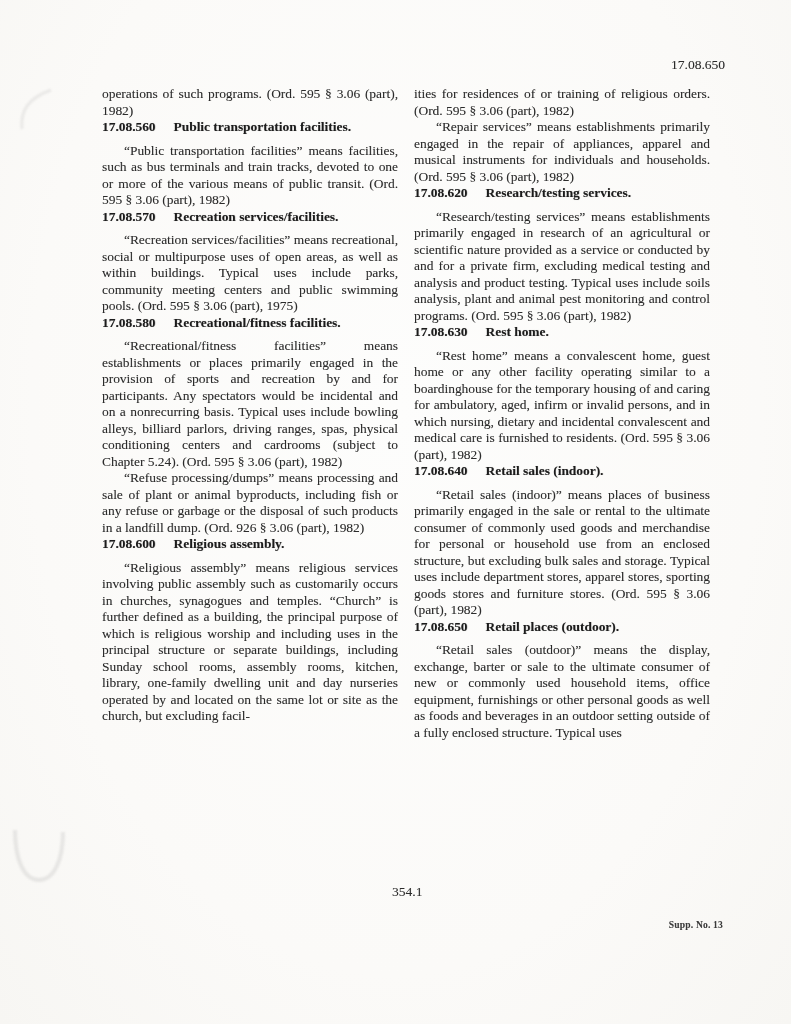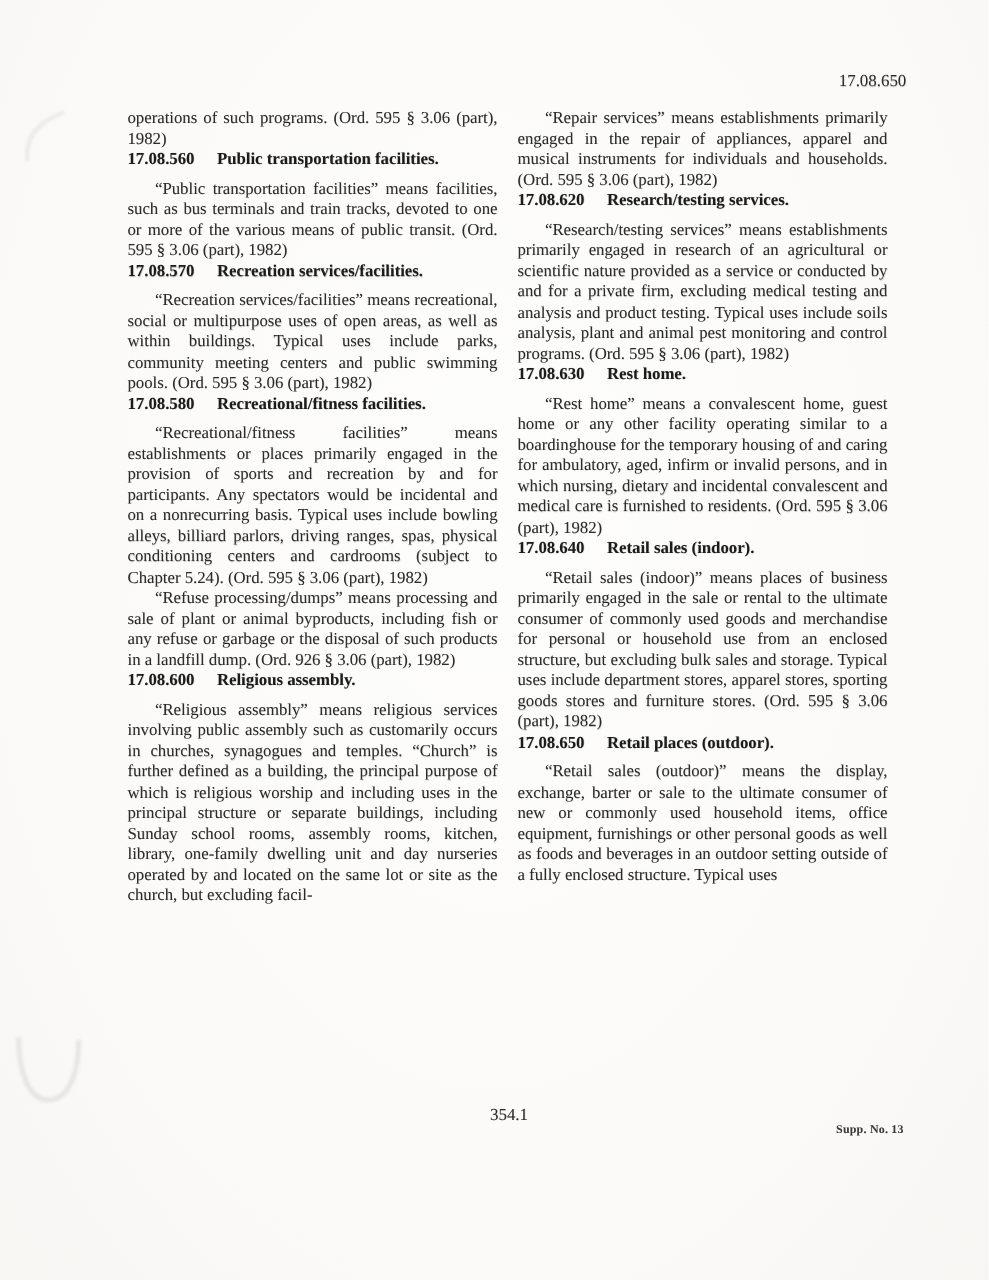--- a/index.html
+++ b/index.html
@@ -40,21 +40,21 @@
     text-shadow: 0.3px 0.3px 0.7px rgba(0,0,0,0.3);
     white-space: nowrap;
   }
   .sec-num { margin-right: 18px; }
   .footer-page-num {
     position: absolute; top: 884px; left: 392px;
     font-size: 13.5px; color: #2b2b2b;
     text-shadow: 0.3px 0.3px 0.6px rgba(0,0,0,0.22);
   }
   .footer-supp {
-    position: absolute; top: 899px; right: 68px;
+    position: absolute; top: 920px; right: 68px;
     font-size: 9.5px; letter-spacing: 0.2px;
     color: #3a3a3a; font-weight: bold;
     text-shadow: 0.2px 0.2px 0.5px rgba(0,0,0,0.2);
   }
   .artifact { position: absolute; filter: blur(1.1px); opacity: 0.55; }
   .artifact-top-left { left: 5px; top: 82px; }
   .artifact-bottom-left { left: 8px; top: 826px; }
 </style>
 </head>
 <body>
@@ -82,21 +82,21 @@
           <span class="sec-title">Public transportation facilities.</span>
         </div>
         <p class="body indent">“Public transportation facilities” means facilities, such as bus terminals and train tracks, devoted to one or more of the various means of public transit. (Ord. 595 § 3.06 (part), 1982)</p>
       </div>
 
       <div class="section">
         <div class="sec-heading">
           <span class="sec-num">17.08.570</span>
           <span class="sec-title">Recreation services/facilities.</span>
         </div>
-        <p class="body indent">“Recreation services/facilities” means recreational, social or multipurpose uses of open areas, as well as within buildings. Typical uses include parks, community meeting centers and public swimming pools. (Ord. 595 § 3.06 (part), 1982)</p>
+        <p class="body indent">“Recreation services/facilities” means recreational, social or multipurpose uses of open areas, as well as within buildings. Typical uses include parks, community meeting centers and public swimming pools. (Ord. 595 § 3.06 (part), 1975)</p>
       </div>
 
       <div class="section">
         <div class="sec-heading">
           <span class="sec-num">17.08.580</span>
           <span class="sec-title">Recreational/fitness facilities.</span>
         </div>
         <p class="body indent">“Recreational/fitness facilities” means establishments or places primarily engaged in the provision of sports and recreation by and for participants. Any spectators would be incidental and on a nonrecurring basis. Typical uses include bowling alleys, billiard parlors, driving ranges, spas, physical conditioning centers and cardrooms (subject to Chapter 5.24). (Ord. 595 § 3.06 (part), 1982)</p>
       </div>
 
@@ -107,20 +107,21 @@
       <div class="section">
         <div class="sec-heading">
           <span class="sec-num">17.08.600</span>
           <span class="sec-title">Religious assembly.</span>
         </div>
         <p class="body indent">“Religious assembly” means religious services involving public assembly such as customarily occurs in churches, synagogues and temples. “Church” is further defined as a building, the principal purpose of which is religious worship and including uses in the principal structure or separate buildings, including Sunday school rooms, assembly rooms, kitchen, library, one-family dwelling unit and day nurseries operated by and located on the same lot or site as the church, but excluding facil-</p>
       </div>
     </div>
 
     <div class="col">
+      <p class="body">ities for residences of or training of religious orders. (Ord. 595 § 3.06 (part), 1982)</p>
 
       <div class="section">
         <p class="body indent">“Repair services” means establishments primarily engaged in the repair of appliances, apparel and musical instruments for individuals and households. (Ord. 595 § 3.06 (part), 1982)</p>
       </div>
 
       <div class="section">
         <div class="sec-heading">
           <span class="sec-num">17.08.620</span>
           <span class="sec-title">Research/testing services.</span>
         </div>

